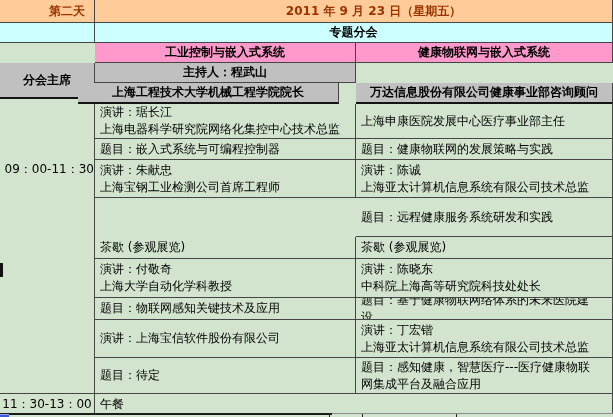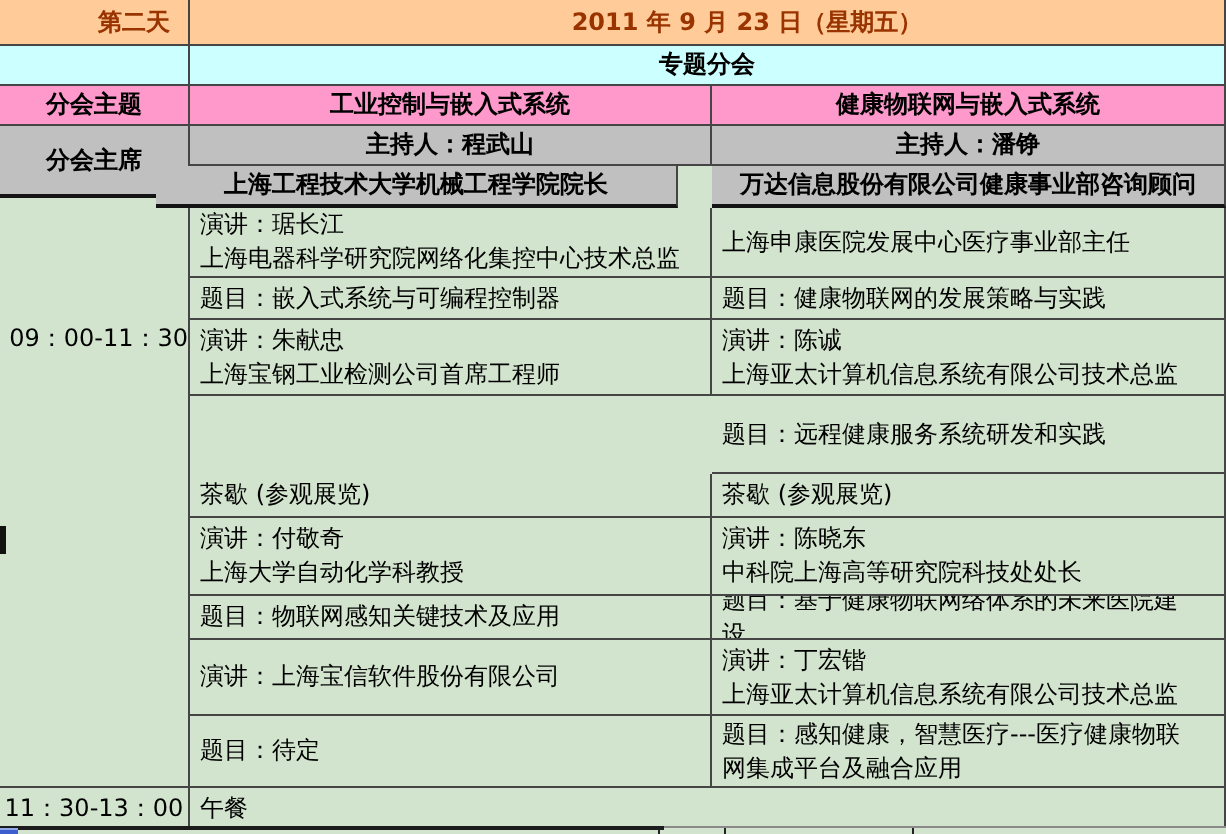--- a/index.html
+++ b/index.html
@@ -33,27 +33,25 @@
 <body>
 
 <div id="screen">
 
   <div class="cell peach ctr bold maroon" style="left:0;top:0;width:95px;height:23px;">第二天</div>
   <div class="cell peach ctr bold maroon" style="left:95px;top:0;width:518px;height:23px;">2011 年 9 月 23 日（星期五）</div>
 
   <div class="cell cyan" style="left:0;top:23px;width:95px;height:20px;"></div>
   <div class="cell cyan ctr bold" style="left:95px;top:23px;width:518px;height:20px;">专题分会</div>
 
-  <div class="cell pink ctr bold" style="left:0;top:43px;width:95px;height:20px;">分会主题</div>
   <div class="cell pink ctr bold" style="left:95px;top:43px;width:261px;height:20px;">工业控制与嵌入式系统</div>
   <div class="cell pink ctr bold" style="left:356px;top:43px;width:257px;height:20px;">健康物联网与嵌入式系统</div>
 
   <div class="cell gray ctr bold thickb" style="left:0;top:63px;width:95px;height:36px;">分会主席</div>
   <div class="cell gray ctr bold" style="left:95px;top:63px;width:261px;height:20px;">主持人：程武山</div>
-  <div class="cell gray ctr bold" style="left:356px;top:63px;width:257px;height:20px;">主持人：潘铮</div>
   <div class="cell gray ctr bold thickb" style="left:78px;top:83px;width:261px;height:21px;">上海工程技术大学机械工程学院院长</div>
   <div class="cell gray ctr bold thickb" style="left:356px;top:83px;width:257px;height:21px;">万达信息股份有限公司健康事业部咨询顾问</div>
 
   <div class="cell green" style="left:0;top:104px;width:95px;height:290px;justify-content:flex-start;align-items:flex-end;padding-top:57px;">
     <span>09：00-11：30</span>
   </div>
 
   <div class="cell green lft" style="left:95px;top:104px;width:261px;height:35px;">
     <div>演讲：琚长江</div>
     <div>上海电器科学研究院网络化集控中心技术总监</div>

